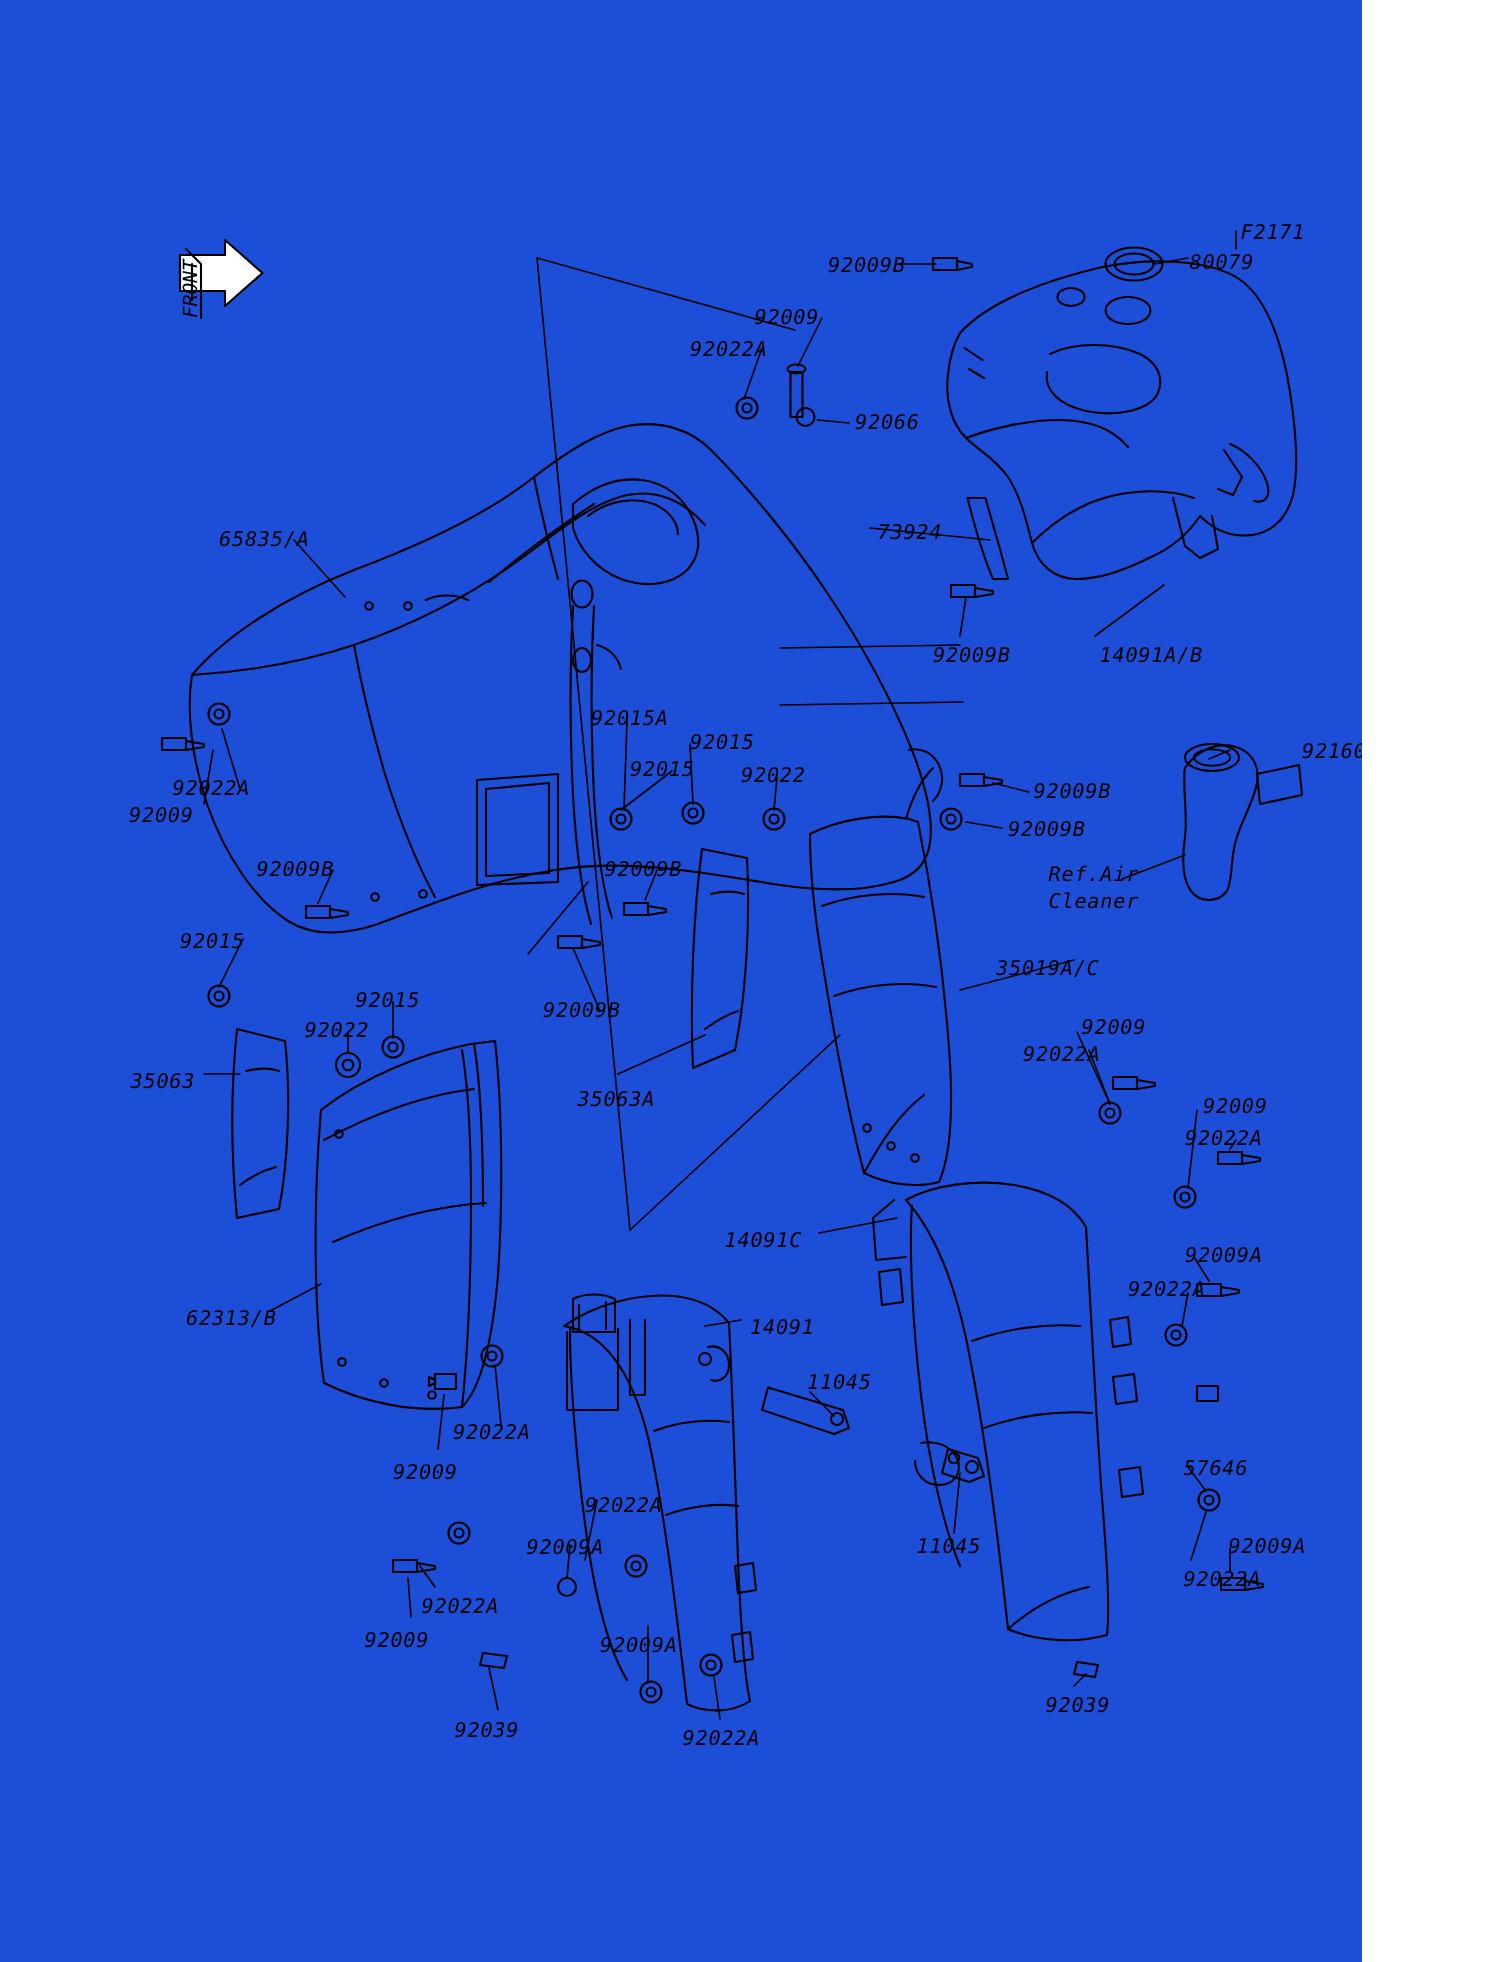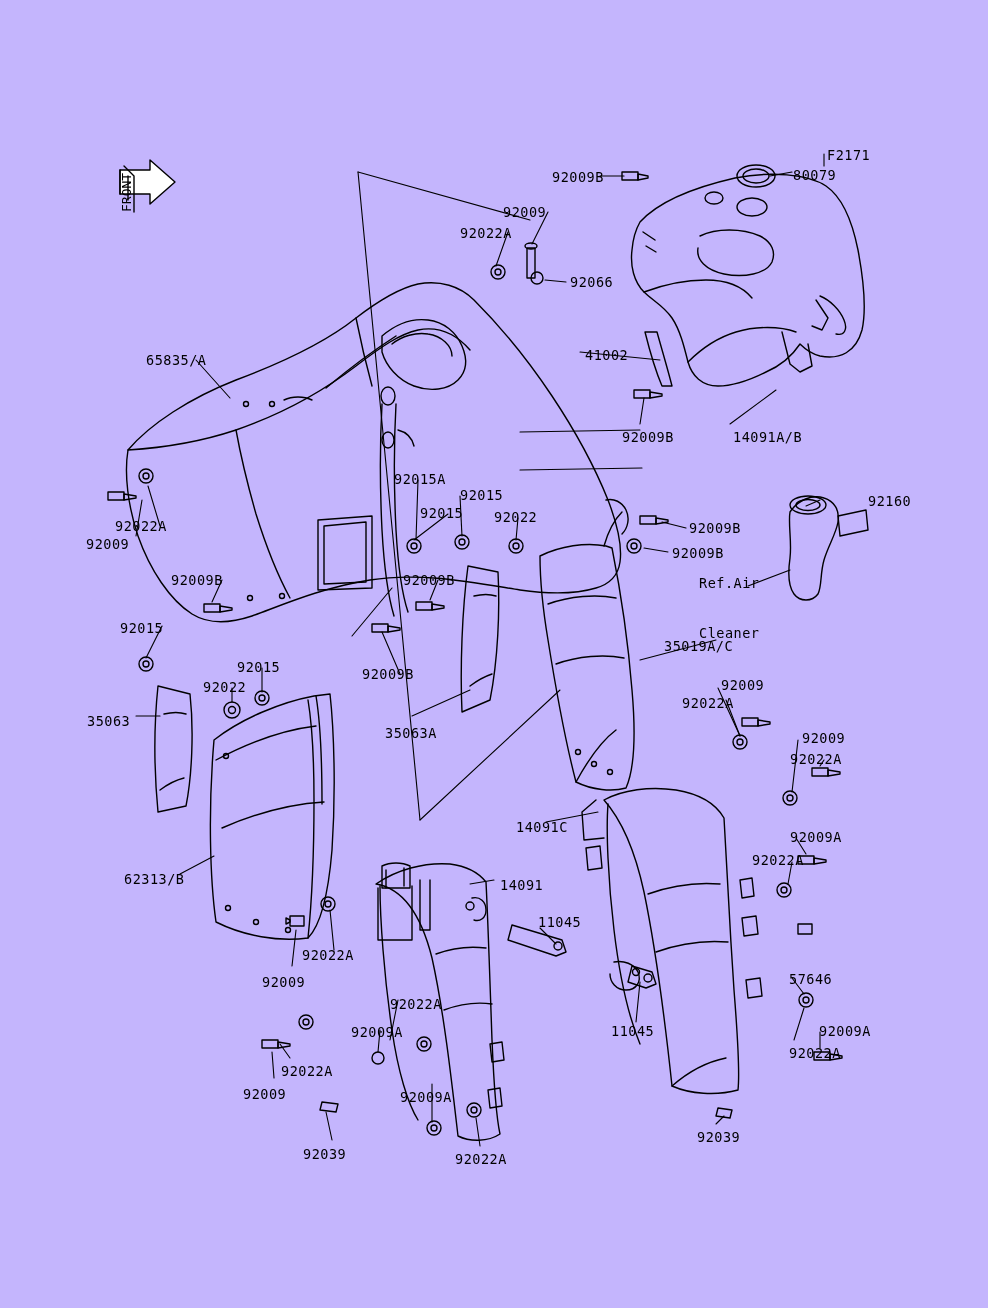--- a/index.html
+++ b/index.html
@@ -5,24 +5,25 @@
   html, body {
     margin: 0;
     padding: 0;
     background: #ffffff;
   }
   body {
     font-family: "DejaVu Sans Mono", monospace;
   }
   #sheet {
     position: relative;
-    width: 988px;
+    width: 908px;
     height: 1308px;
-    background: #c4b5fd;
+    background: #1d4ed8;
     overflow: hidden;
+    font-style: italic;
   }
   #diagram-svg {
     position: absolute;
     left: 0;
     top: 0;
     width: 1000px;
     height: 1308px;
   }
   .lbl {
     position: absolute;
@@ -369,49 +370,49 @@
     </g>
   </svg>
 
   <div id="label-layer">
       <div class="lbl" style="left: 827px; top: 148px;">F2171</div>
       <div class="lbl" style="left: 793px; top: 168px;">80079</div>
       <div class="lbl" style="left: 552px; top: 170px;">92009B</div>
       <div class="lbl" style="left: 503px; top: 205px;">92009</div>
       <div class="lbl" style="left: 460px; top: 226px;">92022A</div>
       <div class="lbl" style="left: 570px; top: 275px;">92066</div>
-      <div class="lbl" style="left: 585px; top: 348px;">41002</div>
+      <div class="lbl" style="left: 585px; top: 348px;">73924</div>
       <div class="lbl" style="left: 146px; top: 353px;">65835/A</div>
       <div class="lbl" style="left: 622px; top: 430px;">92009B</div>
       <div class="lbl" style="left: 733px; top: 430px;">14091A/B</div>
       <div class="lbl" style="left: 394px; top: 472px;">92015A</div>
       <div class="lbl" style="left: 460px; top: 488px;">92015</div>
       <div class="lbl" style="left: 868px; top: 494px;">92160</div>
       <div class="lbl" style="left: 420px; top: 506px;">92015</div>
       <div class="lbl" style="left: 494px; top: 510px;">92022</div>
       <div class="lbl" style="left: 115px; top: 519px;">92022A</div>
       <div class="lbl" style="left: 86px; top: 537px;">92009</div>
       <div class="lbl" style="left: 689px; top: 521px;">92009B</div>
       <div class="lbl" style="left: 672px; top: 546px;">92009B</div>
       <div class="lbl" style="left: 171px; top: 573px;">92009B</div>
       <div class="lbl" style="left: 403px; top: 573px;">92009B</div>
       <div class="lbl" style="left: 699px; top: 576px;">Ref.Air</div>
-      <div class="lbl" style="left: 699px; top: 594px; margin-top: 32px;">Cleaner</div>
+      <div class="lbl" style="left: 699px; top: 594px;">Cleaner</div>
       <div class="lbl" style="left: 120px; top: 621px;">92015</div>
       <div class="lbl" style="left: 664px; top: 639px;">35019A/C</div>
       <div class="lbl" style="left: 237px; top: 660px;">92015</div>
       <div class="lbl" style="left: 362px; top: 667px;">92009B</div>
       <div class="lbl" style="left: 203px; top: 680px;">92022</div>
       <div class="lbl" style="left: 721px; top: 678px;">92009</div>
       <div class="lbl" style="left: 682px; top: 696px;">92022A</div>
       <div class="lbl" style="left: 87px; top: 714px;">35063</div>
       <div class="lbl" style="left: 385px; top: 726px;">35063A</div>
       <div class="lbl" style="left: 802px; top: 731px;">92009</div>
       <div class="lbl" style="left: 790px; top: 752px;">92022A</div>
-      <div class="lbl" style="left: 516px; top: 820px;">14091C</div>
+      <div class="lbl" style="left: 483px; top: 820px;">14091C</div>
       <div class="lbl" style="left: 790px; top: 830px;">92009A</div>
       <div class="lbl" style="left: 752px; top: 853px;">92022A</div>
       <div class="lbl" style="left: 124px; top: 872px;">62313/B</div>
       <div class="lbl" style="left: 500px; top: 878px;">14091</div>
       <div class="lbl" style="left: 538px; top: 915px;">11045</div>
       <div class="lbl" style="left: 302px; top: 948px;">92022A</div>
       <div class="lbl" style="left: 789px; top: 972px;">57646</div>
       <div class="lbl" style="left: 262px; top: 975px;">92009</div>
       <div class="lbl" style="left: 390px; top: 997px;">92022A</div>
       <div class="lbl" style="left: 611px; top: 1024px;">11045</div>

